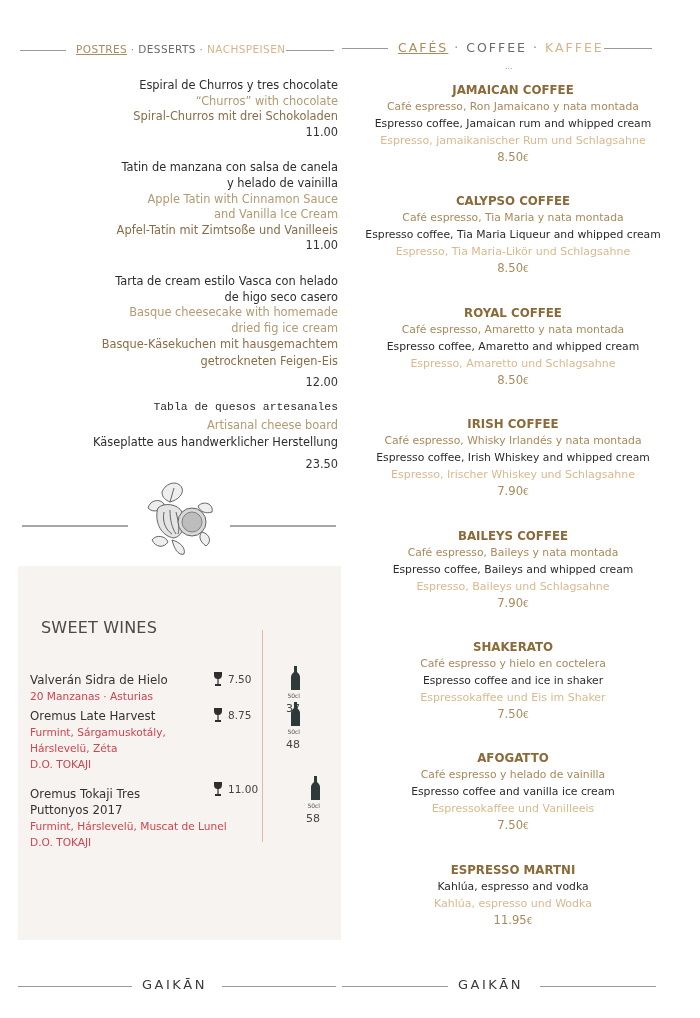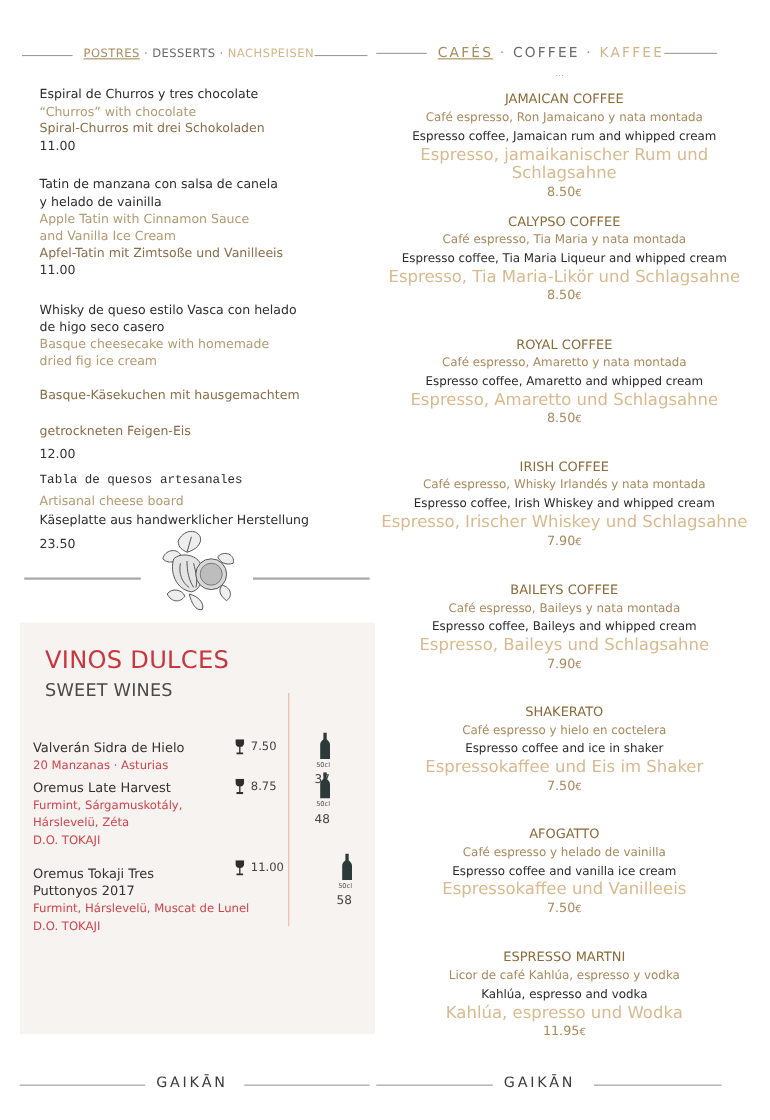--- a/index.html
+++ b/index.html
@@ -12,52 +12,52 @@
 
   
   .sect-head { position: absolute; font-size: 10.5px; letter-spacing: 0.4px; white-space: nowrap; }
   .sect-head.coffee { font-size: 12.5px; letter-spacing: 2px; }
   .gold { color: #a88b5e; text-decoration: underline; }
   .grey { color: #6a6a6a; }
   .lgold { color: #d4b58a; }
   .sep { color: #8b8b8b; }
 
   
-  .desserts { position: absolute; left: 36px; width: 318px; top: 78px; text-align: left; font-size: 11.4px; line-height: 15.6px; }
+  .desserts { position: absolute; left: 20px; width: 318px; top: 78px; text-align: right; font-size: 11.4px; line-height: 15.6px; }
   .dessert { margin-bottom: 16px; }
   .d-es { color: #2d2d2d; }
   .d-en { color: #b29a72; }
   .d-de { color: #8a6d48; }
   .d-price { color: #333; margin-top: 0; }
   .dessert.extra .d-price { margin-top: 5px; }
-  .dessert.extra .d-de { margin-top: 16px; }
+  .dessert.extra .d-de { margin-top: 1px; }
 
   
   .fig { position: absolute; left: 140px; top: 478px; width: 80px; height: 82px; }
 
   
   .wine-panel { position: absolute; left: 18px; top: 566px; width: 323px; height: 374px; background: #f6f3f1; }
   .wine-title { position: absolute; left: 23px; top: 22px; font-size: 22px; color: #c8373f; letter-spacing: 0.2px; }
   .wine-sub { position: absolute; left: 23px; top: 52px; font-size: 16px; color: #4a4a4a; letter-spacing: 0.2px; }
   .wine-divider { position: absolute; left: 244px; top: 64px; width: 1px; height: 212px; background: #e6b7a8; }
   .wine { position: absolute; left: 12px; width: 310px; }
   .w-name { font-size: 11.8px; color: #333; line-height: 16px; width: 160px; }
   .w-detail { font-size: 10.6px; color: #d0444c; line-height: 16px; }
   .w-glass { position: absolute; left: 184px; top: 0; font-size: 10.5px; color: #444; display: flex; align-items: center; gap: 6px; }
   .w-bottle { position: absolute; left: 248px; top: -6px; font-size: 10.5px; color: #444; display: flex; align-items: flex-end; gap: 2px; flex-direction: column; }
   .w-bottle .cl { font-size: 6px; color: #555; margin-bottom: 1px; }
   .w-bottle .bp { font-size: 11px; margin-left: 8px; margin-bottom: 1px; }
 
   
   .coffees { position: absolute; left: 340px; width: 346px; top: 82px; text-align: center; }
   .coffee { height: 111.4px; }
-  .c-name { font-size: 11.8px; font-weight: normal; color: #8b6a3a; line-height: 16px; }
+  .c-name { font-size: 11.8px; font-weight: bold; color: #8b6a3a; line-height: 16px; }
   .c-es { font-size: 10.8px; color: #a8895c; line-height: 17px; }
   .c-en { font-size: 10.8px; color: #2b2b2b; line-height: 17px; }
-  .c-de { font-size: 15px; color: #d9b98e; line-height: 17px; }
+  .c-de { font-size: 11px; color: #d9b98e; line-height: 17px; }
   .c-price { font-size: 11.6px; color: #a8895c; line-height: 17px; }
   .c-price .eur { font-size: 9px; }
   .dots { position: absolute; left: 505px; top: 62px; font-size: 8px; color: #999; }
 
   
   .brand { position: absolute; top: 977px; font-size: 13px; letter-spacing: 2.5px; color: #3b3b3b; }
 </style>
 </head>
 <body>
 
@@ -91,21 +91,21 @@
   </div>
   <div class="dessert" style="margin-top:20px;">
     <div class="d-es">Tatin de manzana con salsa de canela</div>
     <div class="d-es">y helado de vainilla</div>
     <div class="d-en">Apple Tatin with Cinnamon Sauce</div>
     <div class="d-en">and Vanilla Ice Cream</div>
     <div class="d-de">Apfel-Tatin mit Zimtsoße und Vanilleeis</div>
     <div class="d-price">11.00</div>
   </div>
   <div class="dessert extra" style="margin-top:20px; margin-bottom:10px;">
-    <div class="d-es">Whisky de queso estilo Vasca con helado</div>
+    <div class="d-es">Tarta de cream estilo Vasca con helado</div>
     <div class="d-es">de higo seco casero</div>
     <div class="d-en">Basque cheesecake with homemade</div>
     <div class="d-en">dried fig ice cream</div>
     <div class="d-de">Basque-Käsekuchen mit hausgemachtem</div>
     <div class="d-de">getrockneten Feigen-Eis</div>
     <div class="d-price">12.00</div>
   </div>
   <div class="dessert extra">
     <div class="d-es" style="margin-top:6px;font-family:Liberation Mono, monospace;">Tabla de quesos artesanales</div>
     <div class="d-en" style="margin-top:2px;">Artisanal cheese board</div>
@@ -130,21 +130,20 @@
       <path d="M58 28 C64 22 74 26 72 34 C66 36 60 34 58 28 Z" fill="#eee"></path>
       <path d="M12 62 C16 56 26 58 28 64 C24 70 16 70 12 62 Z" fill="#eee"></path>
       <path d="M32 62 C34 70 38 78 44 76 C46 70 40 64 32 62 Z" fill="#eee"></path>
       <path d="M62 54 C70 56 72 64 66 68 C60 64 58 58 62 54 Z" fill="#eee"></path>
     </g>
   </svg>
 </div>
 <div class="rule thick" style="left:230px; top:525px; width:106px;"></div>
 
 <div class="wine-panel">
-  <div class="wine-title">VINOS DULCES</div>
   <div class="wine-sub">SWEET WINES</div>
   <div class="wine-divider"></div>
 
   <div class="wine" style="top:106px;">
     <div class="w-name">Valverán Sidra de Hielo</div>
     <div class="w-detail">20 Manzanas · Asturias</div>
     <div class="w-glass">
       <svg width="8" height="14" viewBox="0 0 8 14">
           <path d="M0 0 H8 V3 C8 6 6 7 4.6 7 V12 H7 V14 H1 V12 H3.4 V7 C2 7 0 6 0 3 Z" fill="#2e2e2e"></path>
         </svg>
@@ -245,21 +244,20 @@
   </div>
   <div class="coffee">
     <div class="c-name">AFOGATTO</div>
     <div class="c-es">Café espresso y helado de vainilla</div>
     <div class="c-en">Espresso coffee and vanilla ice cream</div>
     <div class="c-de">Espressokaffee und Vanilleeis</div>
     <div class="c-price"><span>7.50</span><span class="eur">€</span></div>
   </div>
   <div class="coffee">
     <div class="c-name">ESPRESSO MARTNI</div>
-    <div class="c-es">Licor de café Kahlúa, espresso y vodka</div>
     <div class="c-en">Kahlúa, espresso and vodka</div>
     <div class="c-de">Kahlúa, espresso und Wodka</div>
     <div class="c-price"><span>11.95</span><span class="eur">€</span></div>
   </div>
 </div>
 
 <div class="rule" style="left:18px; top:986px; width:114px;"></div>
 <div class="brand" style="left:142px;">GAIKĀN</div>
 <div class="rule" style="left:222px; top:986px; width:114px;"></div>
 <div class="rule" style="left:342px; top:986px; width:106px;"></div>

